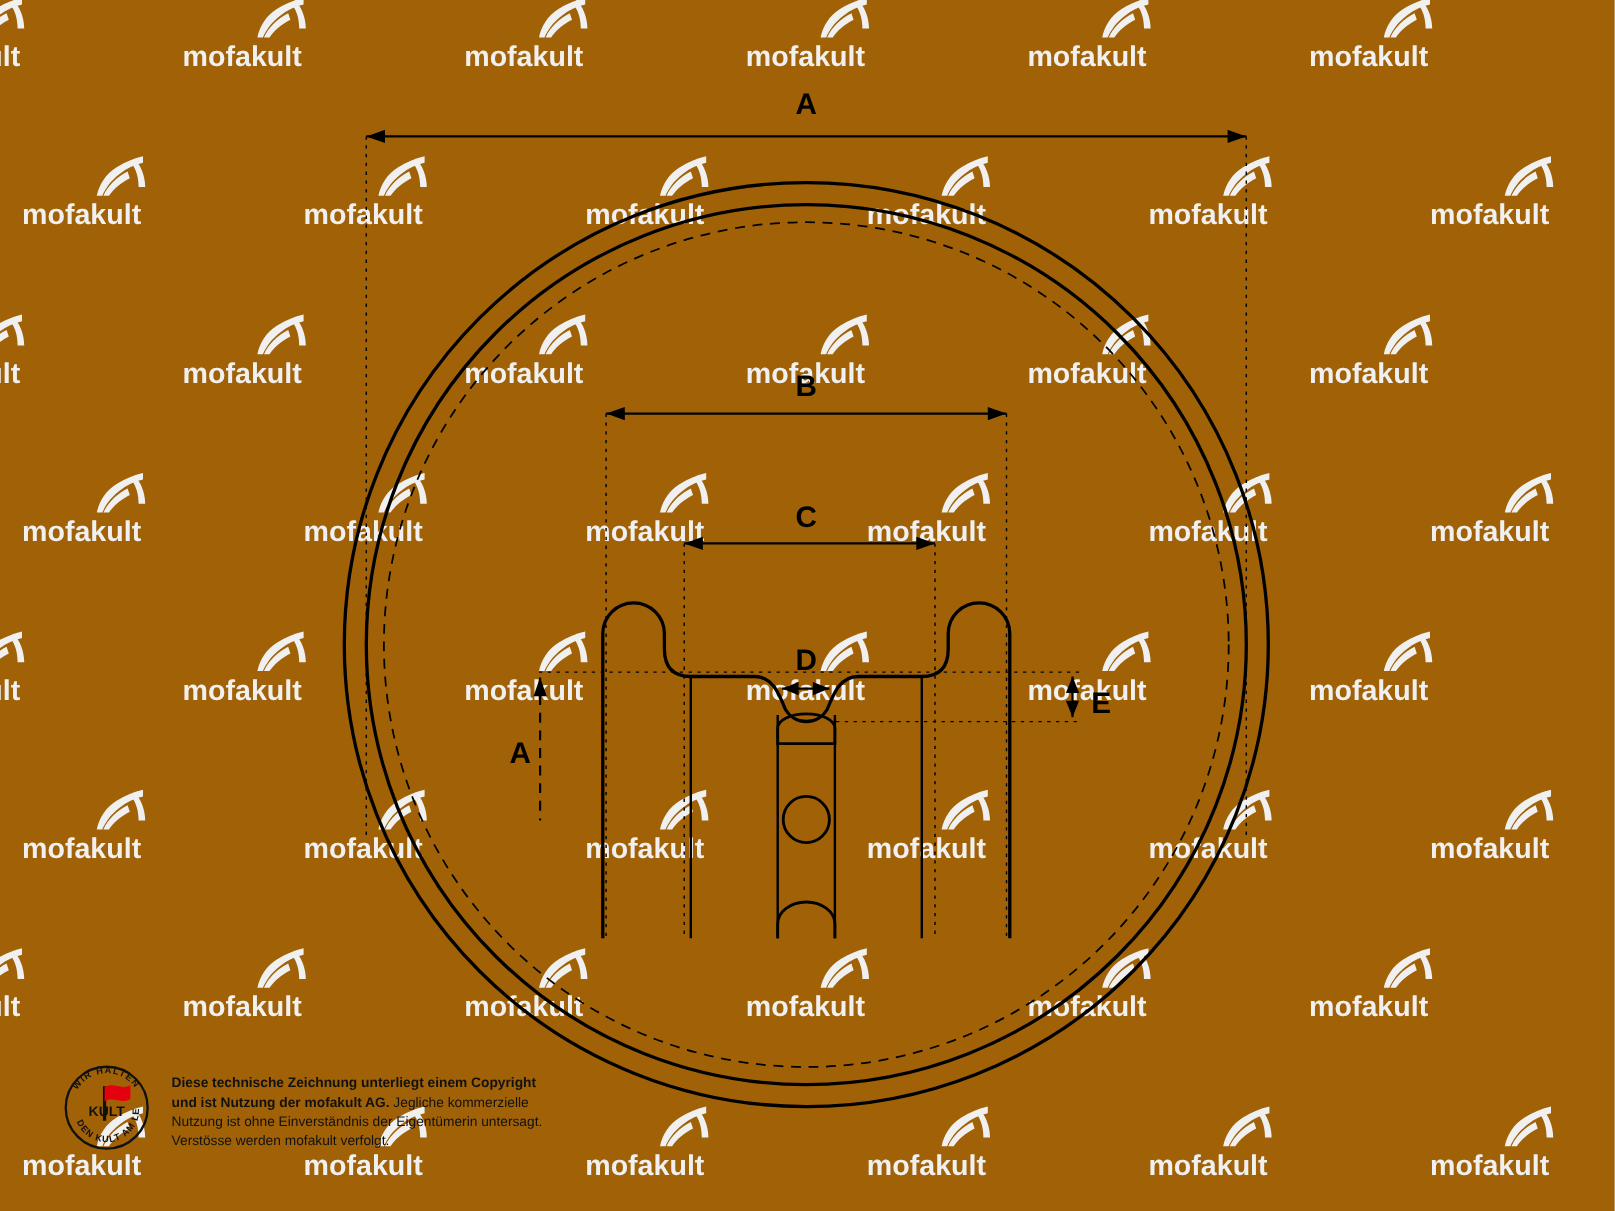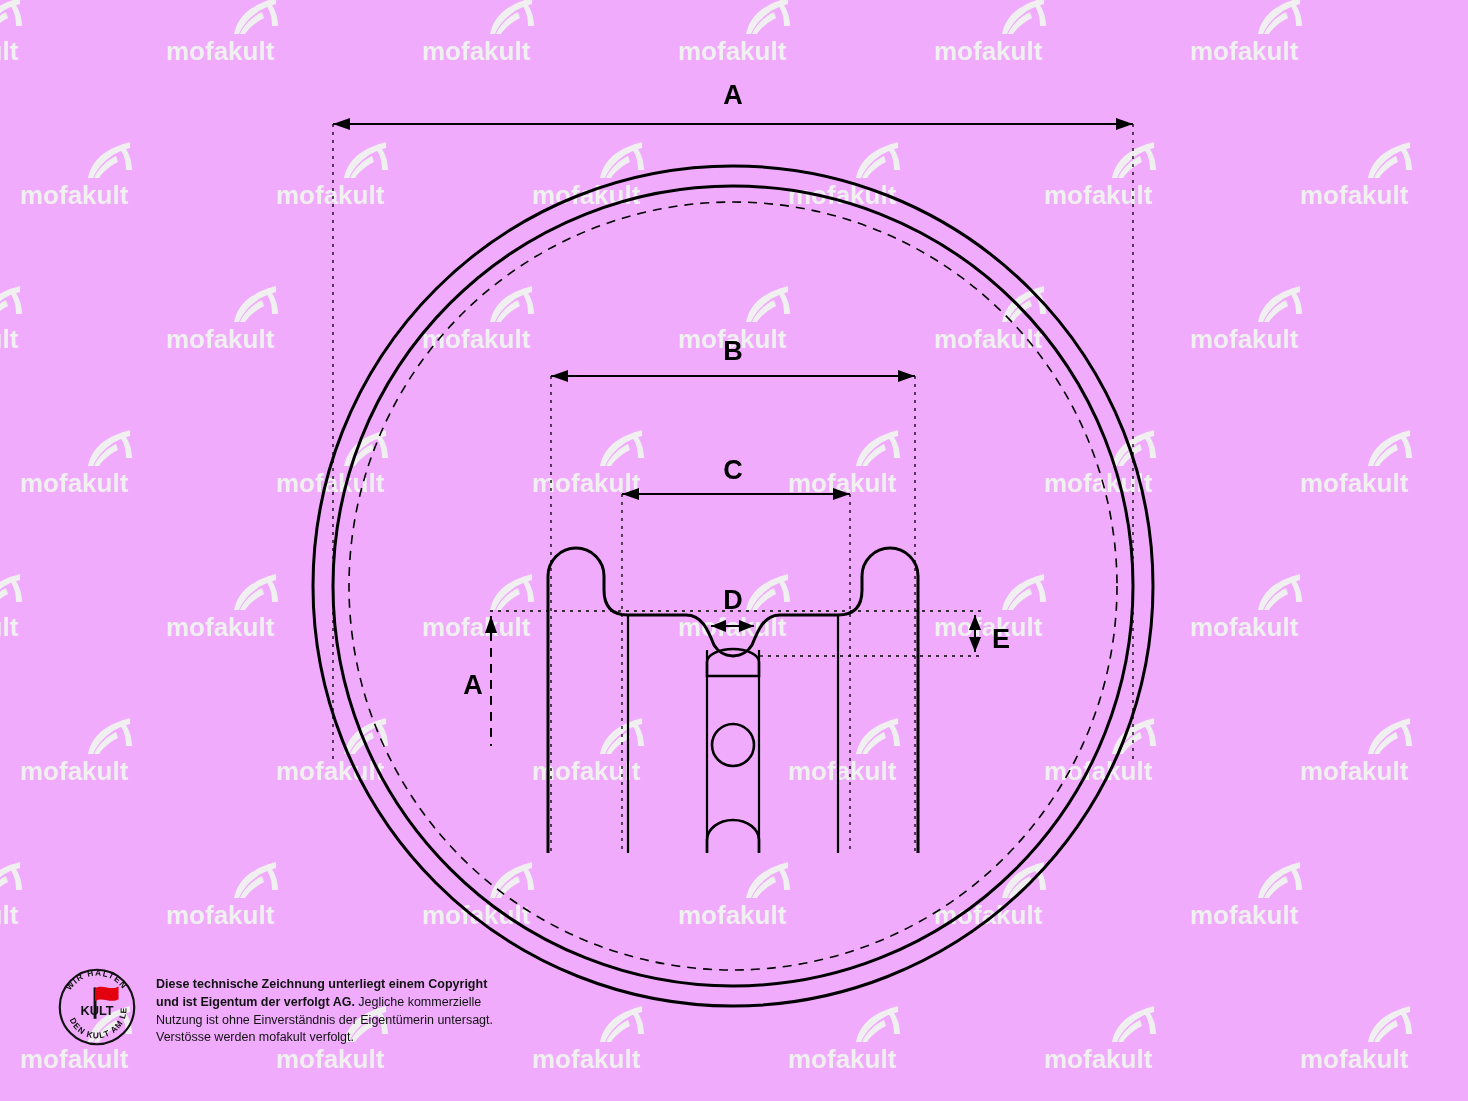--- a/index.html
+++ b/index.html
@@ -7,21 +7,21 @@
     padding: 0;
     background: #ffffff;
   }
   body {
     font-family: "Liberation Sans", sans-serif;
   }
   #page {
     position: relative;
     width: 1468px;
     height: 1101px;
-    background: #f0abfc;
+    background: #a16207;
     overflow: hidden;
   }
   #watermarks {
     position: absolute;
     left: 0; top: 0;
     width: 1468px;
     height: 1101px;
     pointer-events: none;
   }
   #title {
@@ -266,19 +266,19 @@
       <path id="arcBottom" d="M20 52 A30 30 0 0 0 80 52" fill="none"></path>
       <text font-family="'Liberation Sans', sans-serif" font-size="8.5" font-weight="bold" fill="#111111" letter-spacing="1.2">
         <textPath href="#arcTop" startOffset="17%">WIR HALTEN</textPath>
       </text>
       <text font-family="'Liberation Sans', sans-serif" font-size="8.5" font-weight="bold" fill="#111111" letter-spacing="1">
         <textPath href="#arcBottom" startOffset="12%">DEN KULT AM LEBEN</textPath>
       </text>
     </svg>
     <div id="footer-text">
       <div><span class="b">Diese technische Zeichnung unterliegt einem Copyright</span></div>
-      <div><span class="b">und ist Eigentum der verfolgt AG.</span><span> Jegliche kommerzielle</span></div>
+      <div><span class="b">und ist Nutzung der mofakult AG.</span><span> Jegliche kommerzielle</span></div>
       <div><span>Nutzung ist ohne Einverständnis der Eigentümerin untersagt.</span></div>
       <div><span>Verstösse werden mofakult verfolgt.</span></div>
     </div>
   </div>
 
 </div>
 
 </body></html>

